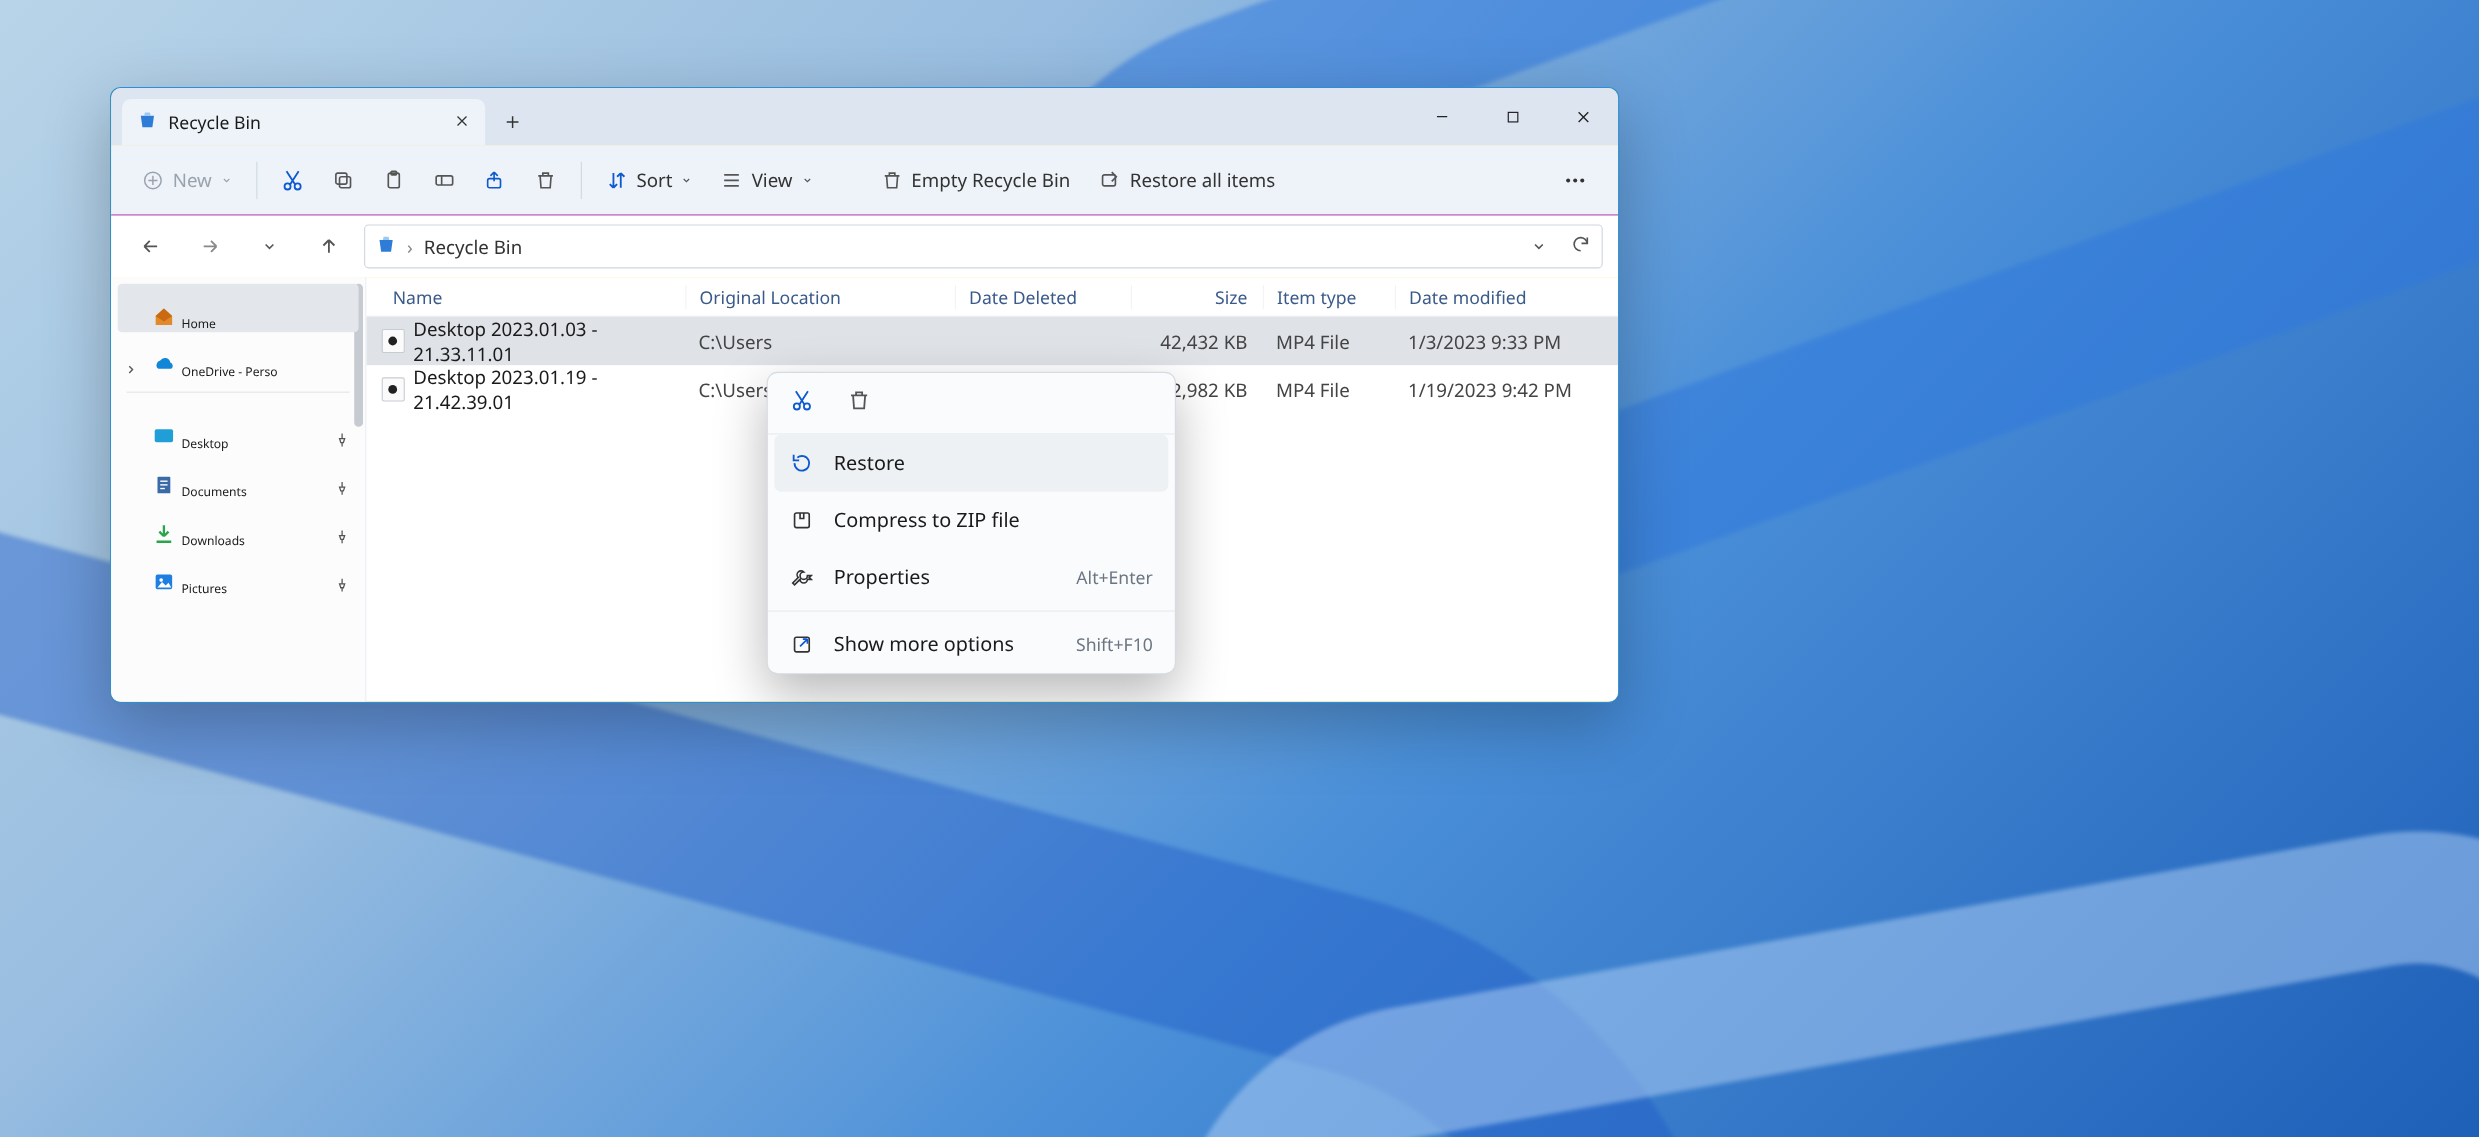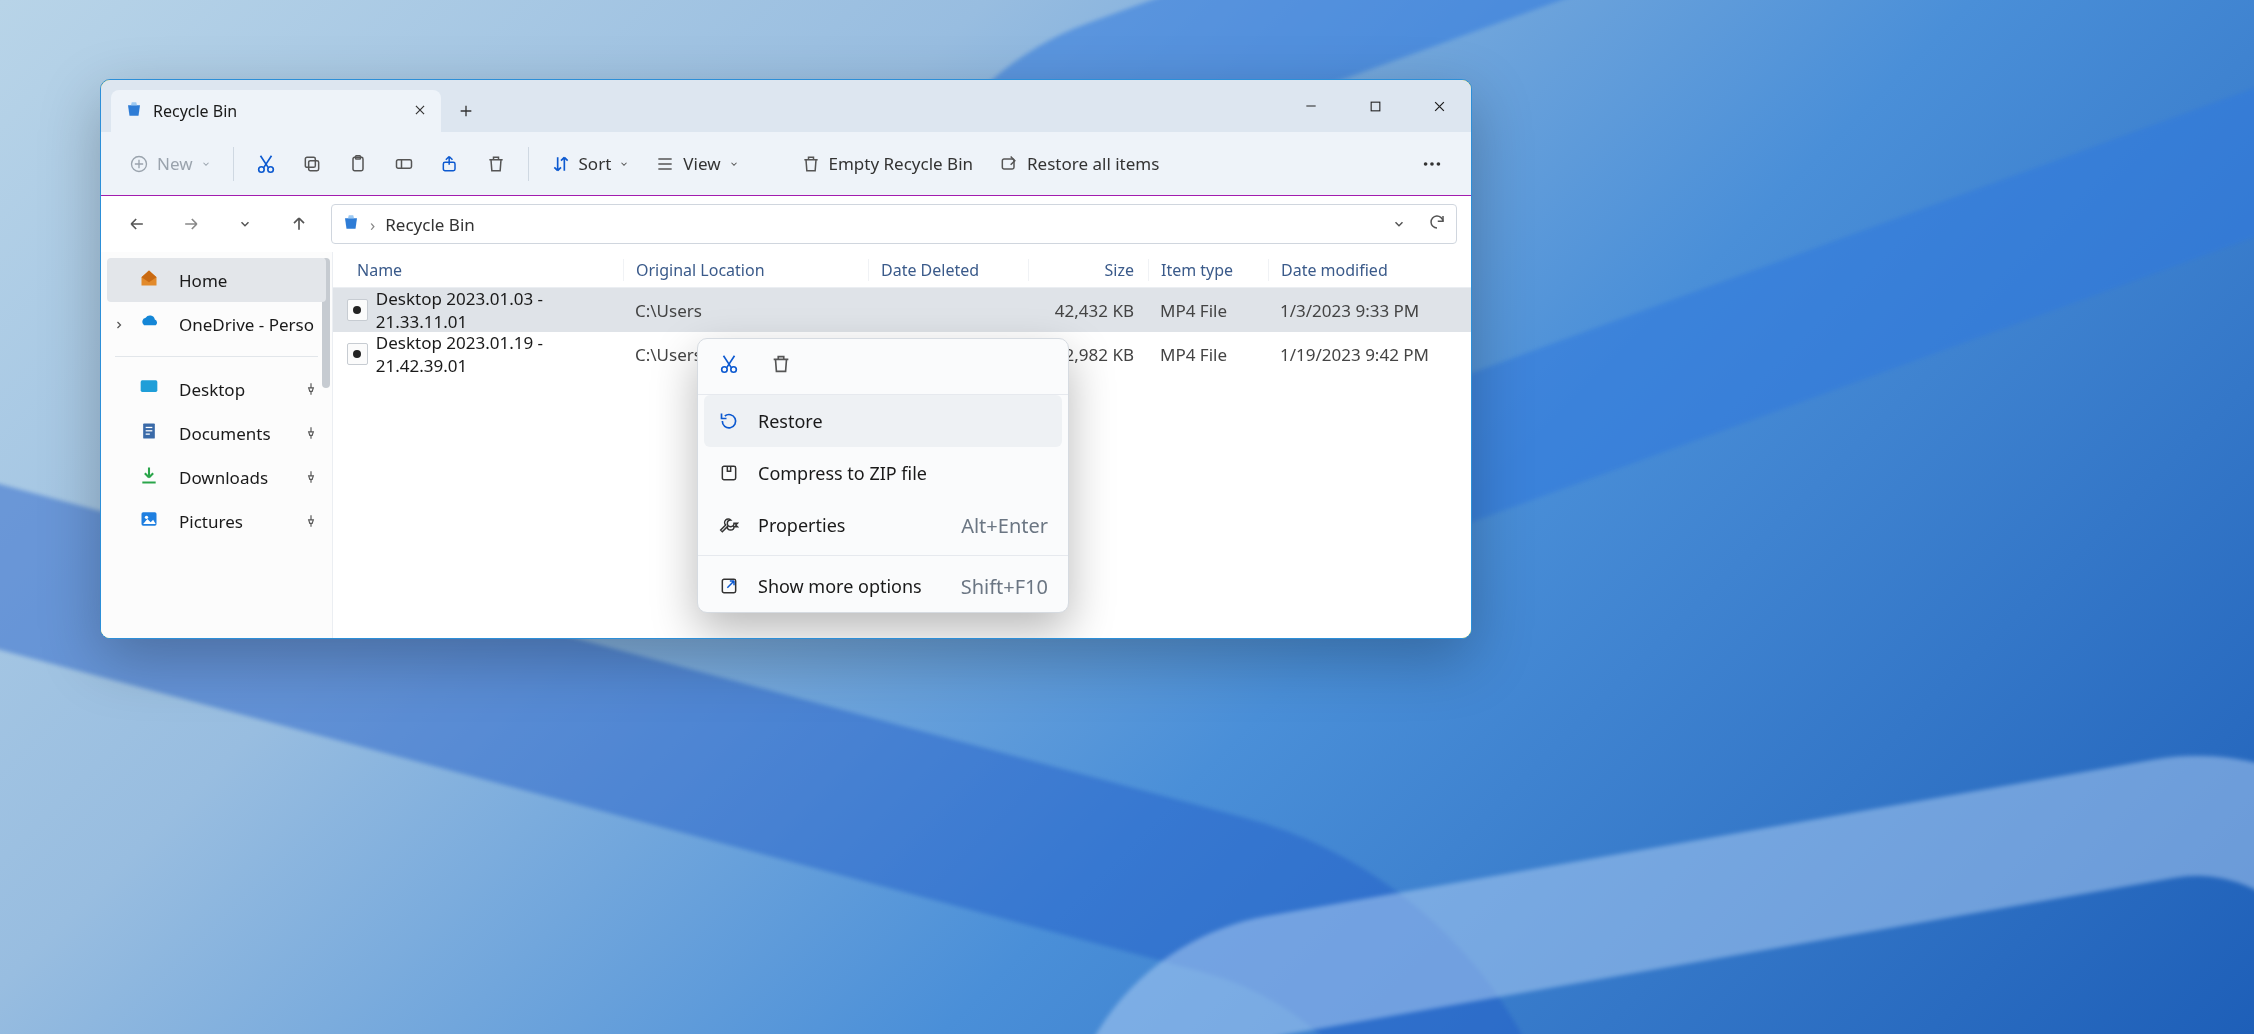--- a/index.html
+++ b/index.html
@@ -28,21 +28,21 @@
 
   .navrow { height: 56px; background:#fff; display:flex; align-items:center; gap:10px; padding:0 14px; flex-shrink:0;}
   .navbtn { width:44px; height:44px; display:flex; align-items:center; justify-content:center; color:#555; }
   .addrbar { flex:1; height:40px; border:1px solid #d0d6de; border-radius:4px; background:#fff; display:flex; align-items:center; padding:0 10px; color:#333; font-size:17px; gap:10px; }
   .addrbar .refresh { margin-left:auto; }
   .search { width:286px; height:40px; border:1px solid #d0d6de; border-radius:4px; background:#fff; display:flex; align-items:center; gap:10px; padding:0 12px; color:#6b7683; font-size:17px;}
   .search input { border:none; outline:none; font-size:17px; flex:1; background:transparent; color:#333; }
 
   .body { flex:1; display:flex; min-height:0; background:#fff; }
   .sidebar { width:232px; border-right:1px solid #ebeef2; padding-top:6px; position:relative; background:#fbfbfbcc; }
-  .sidebar .item { height:44px; display:flex; align-items:center; gap:20px; padding:0 14px 0 38px; color:#1a1a1a; font-size:17px; position:relative;}
+  .sidebar .item { height:44px; display:flex; align-items:flex-end; gap:6px; padding:0 14px 0 38px; color:#1a1a1a; font-size:11px; position:relative;}
   .sidebar .item.selected { background:#e3e6ea; border-radius:4px; margin:0 6px; padding-left:32px;}
   .sidebar .item .expander { position:absolute; left:12px; color:#555;}
   .sidebar .pin { margin-left:auto; color:#555; }
   .sidebar hr { border:none; border-top:1px solid #e2e6ea; margin:10px 14px;}
   .sidebar .scroll { position:absolute; right:2px; top:6px; width:8px; height:130px; background:#c6cbd1; border-radius:4px; }
 
   .list { flex:1; display:flex; flex-direction:column; }
   .headers { height:36px; display:flex; align-items:center; font-size:16px; color:#3a5a8a; border-bottom:1px solid #ebeef2; }
   .col { padding-left:12px; overflow:hidden; text-overflow:ellipsis; white-space:nowrap; }
   .col.name { width:290px; padding-left:24px; position:relative;}
@@ -68,21 +68,21 @@
   .status .viewbtns { margin-left:auto; display:flex; gap:4px;}
   .status .vb { width:26px; height:22px; border:1px solid transparent; display:flex; align-items:center; justify-content:center; color:#0c59d0; }
   .status .vb.active{ border-color:#0c59d0; background:#eef4fc;}
   .sep { color:#c7ccd2; }
 
   
   .ctx { position:absolute; background:#fafbfc; border:1px solid #d6dbe1; border-radius:10px; box-shadow:0 18px 46px rgba(0,0,0,0.28); overflow:hidden; font-size:18px; color:#1a1a1a;}
   .ctx .topicons { height:56px; display:flex; align-items:center; gap:30px; padding:0 20px; border-bottom:1px solid #e6e9ee;}
   .ctx .entry { height:52px; display:flex; align-items:center; gap:18px; padding:0 20px;}
   .ctx .entry.hover { background:#eef1f4; border-radius:6px; margin:0 6px; padding:0 14px;}
-  .ctx .entry .shortcut { margin-left:auto; color:#6b7683; font-size:20px;}
+  .ctx .entry .shortcut { margin-left:auto; color:#6b7683; font-size:16px;}
   .ctx hr { border:none; border-top:1px solid #e6e9ee; margin:4px 0;}
   .ctx .ico { width:22px; display:flex; justify-content:center; color:#333;}
 </style>
 </head>
 <body>
 
 <div class="bg-ribbon r1"></div>
 <div class="bg-ribbon r2"></div>
 <div class="bg-ribbon r3"></div>
 

